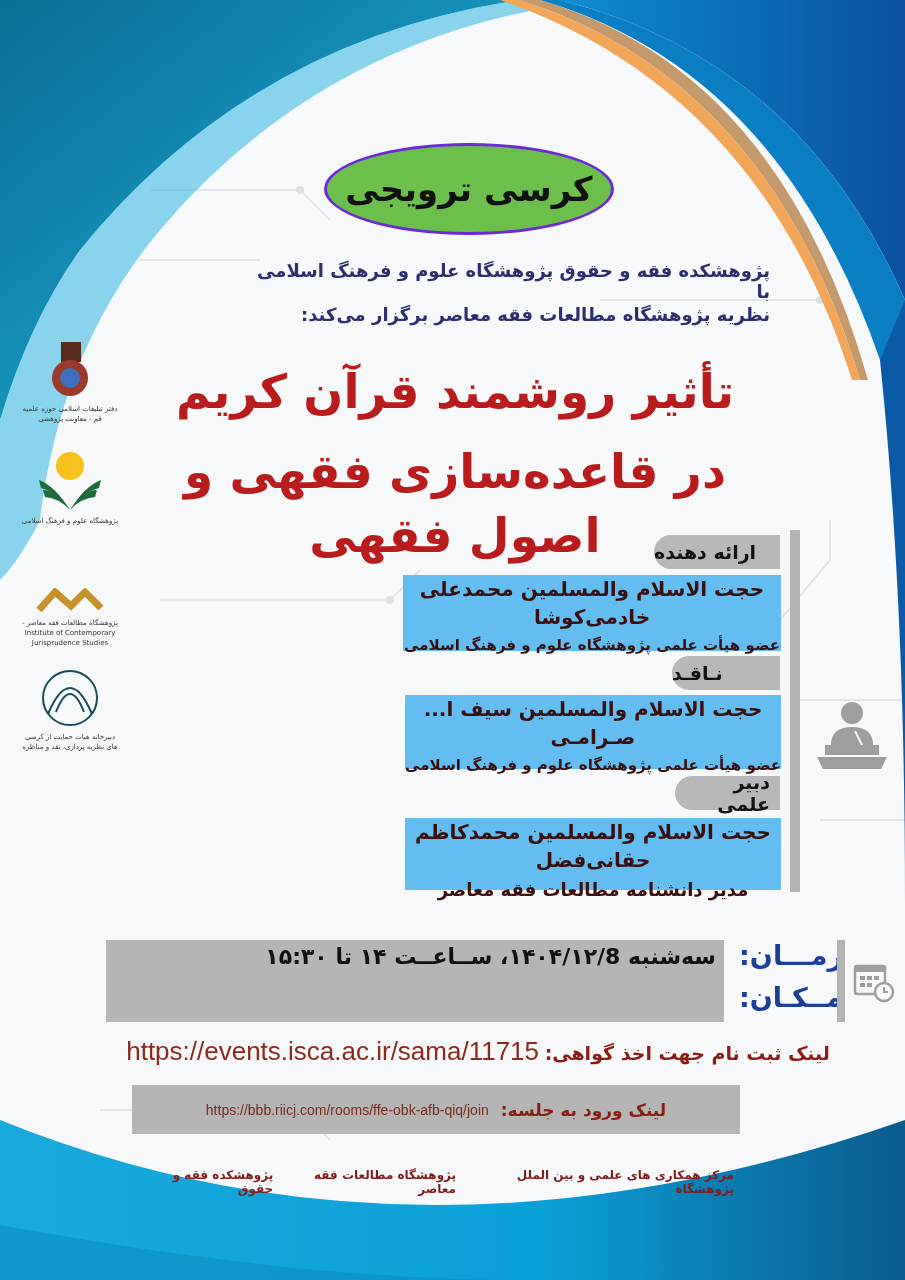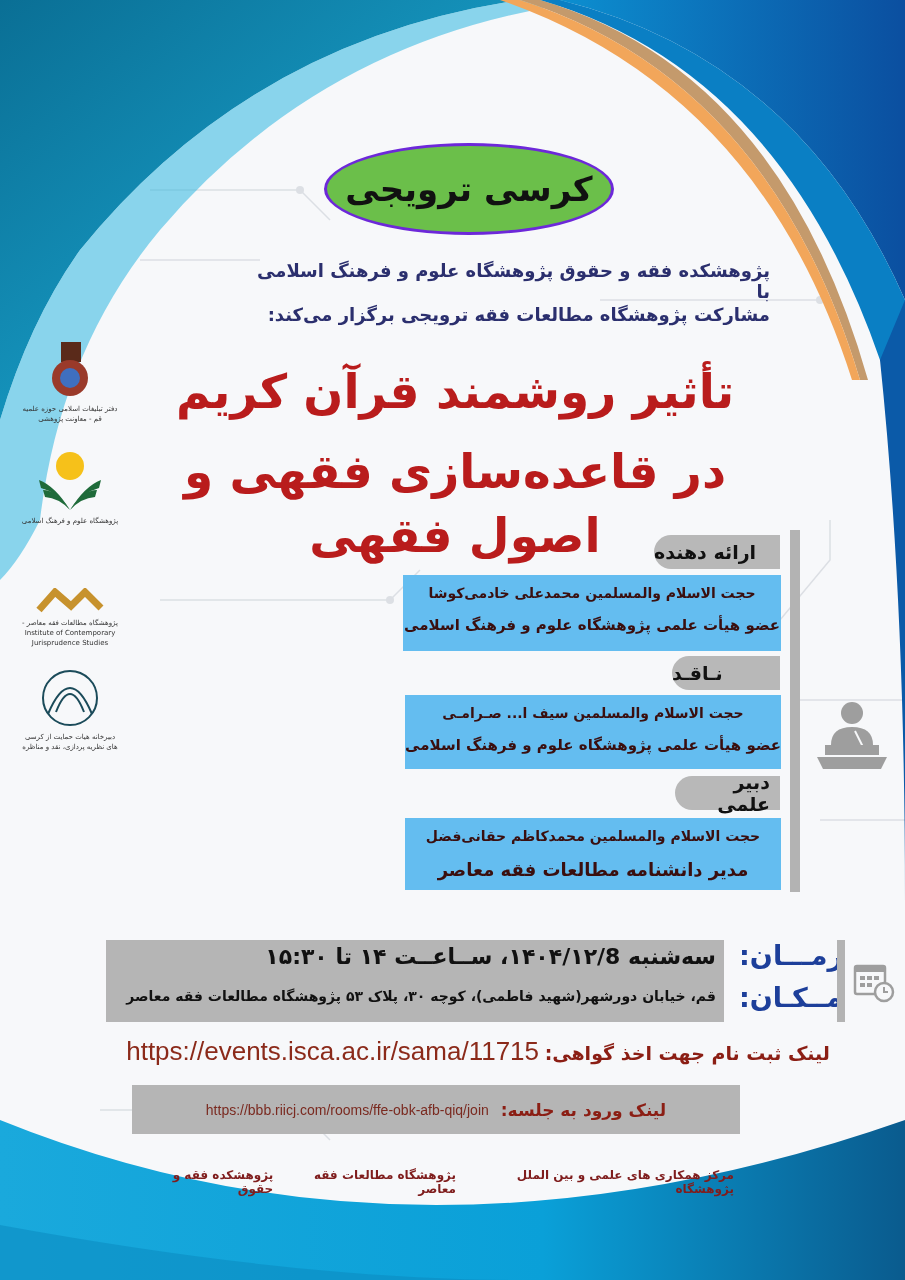--- a/index.html
+++ b/index.html
@@ -20,21 +20,21 @@
 
     .title { left:140px; width:630px; text-align:center; color:#b91c1c; font-weight:bold;
       font-size:47px; line-height:64px; }
     .title1 { top:360px; }
     .title2 { top:440px; }
 
     .sec-label { height:34px; background:#b8b8b8; border-radius:18px 0 0 18px;
       display:flex; align-items:center; justify-content:flex-end; padding-right:10px; box-sizing:border-box;
       font-weight:bold; font-size:19px; color:#111; }
     .card { background:#64bdf0; box-sizing:border-box; text-align:center; color:#3a0f0f; }
-    .card .name { font-weight:bold; font-size:14px; line-height:36px; }
+    .card .name { font-weight:bold; font-size:20px; line-height:28px; }
     .card .role { font-weight:bold; font-size:15px; line-height:28px; }
     .vbar { left:790px; top:530px; width:10px; height:362px; background:#b3b3b3; }
 
     .podium { left:813px; top:695px; width:78px; width:78px; height:80px; }
 
     .when { left:106px; top:940px; width:618px; height:82px; background:#b5b5b5; }
     .when-row { position:absolute; right:8px; font-weight:bold; color:#111; }
     .when-row.r1 { top:4px; font-size:22px; }
     .when-row.r2 { top:48px; font-size:14px; }
     .when-label { position:absolute; right:62px; font-weight:bold; color:#1d3f9a; font-size:27px; }
@@ -109,21 +109,21 @@
 
   <path d="M0 1120 Q420 1290 905 1120 V1280 H0 Z" fill="url(#bt)"></path>
   <path d="M0 1225 Q300 1280 520 1280 H0 Z" fill="#0c8cc2" opacity="0.6"></path>
 </svg>
 
 <div class="layer badge">
   <span class="rtl">کرسی ترویجی</span>
 </div>
 
 <div class="layer intro intro1 rtl">پژوهشکده فقه و حقوق پژوهشگاه علوم و فرهنگ اسلامی با</div>
-<div class="layer intro intro2 rtl">مشارکت پژوهشگاه مطالعات فقه ترویجی برگزار می‌کند:</div>
+<div class="layer intro intro2 rtl">نظریه پژوهشگاه مطالعات فقه معاصر برگزار می‌کند:</div>
 
 <div class="layer title title1 rtl">تأثیر روشمند قرآن کریم</div>
 <div class="layer title title2 rtl">در قاعده‌سازی فقهی و اصول فقهی</div>
 
 <div class="layer logo" style="top:340px;">
   <svg width="50" height="60" viewBox="0 0 50 60">
     <rect x="16" y="2" width="20" height="20" fill="#5a2a1a"></rect>
     <circle cx="25" cy="38" r="18" fill="#9a3a2a"></circle>
       <circle cx="25" cy="38" r="10" fill="#3f6fbf"></circle>
   </svg>
@@ -177,21 +177,20 @@
 <svg class="layer podium" viewBox="0 0 78 80">
   <circle cx="39" cy="18" r="11" fill="#9e9e9e"></circle>
   <path d="M18 50 Q18 32 39 32 Q60 32 60 50 Z" fill="#9e9e9e"></path>
   <line x1="42" y1="36" x2="50" y2="52" stroke="#f7f8fa" stroke-width="2"></line>
   <rect x="12" y="50" width="54" height="10" fill="#9e9e9e"></rect>
   <path d="M4 62 H74 L68 74 H10 Z" fill="#9e9e9e"></path>
 </svg>
 
 <div class="layer when">
   <div class="when-row r1 rtl">سه‌شنبه ۱۴۰۴/۱۲/8، ســاعــت ۱۴ تا ۱۵:۳۰</div>
-  <div class="when-row r2 rtl">قم، خیابان دورشهر(شهید فاطمی)، کوچه ۳۰، پلاک ۵۳ پژوهشگاه مطالعات فقه معاصر</div>
 </div>
 <div class="layer when-label l1 rtl">زمـــان:</div>
 <div class="layer when-label l2 rtl">مــکـان:</div>
 <div class="layer when-sep"></div>
 <svg class="layer cal-icon" viewBox="0 0 44 44">
   <rect x="3" y="6" width="30" height="28" rx="2" fill="none" stroke="#9e9e9e" stroke-width="2.5"></rect>
   <rect x="3" y="6" width="30" height="6" fill="#9e9e9e"></rect>
   <g fill="#9e9e9e">
       <rect x="8" y="16" width="5" height="4"></rect>
       <rect x="15" y="16" width="5" height="4"></rect>

